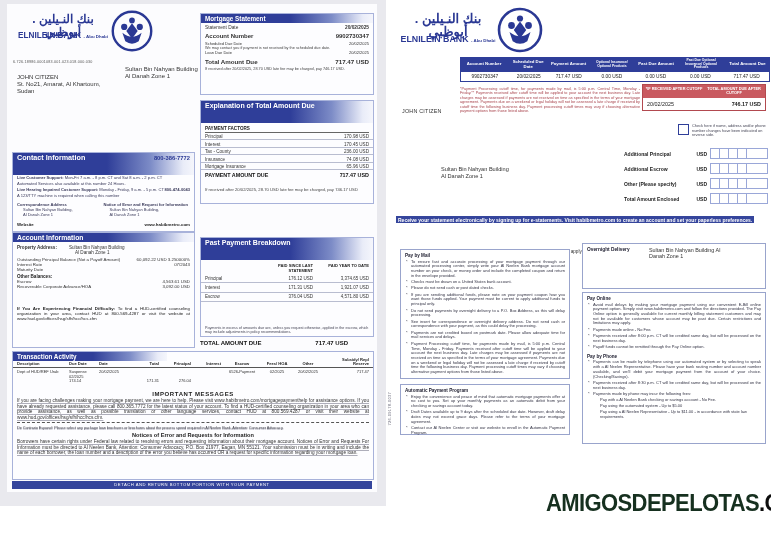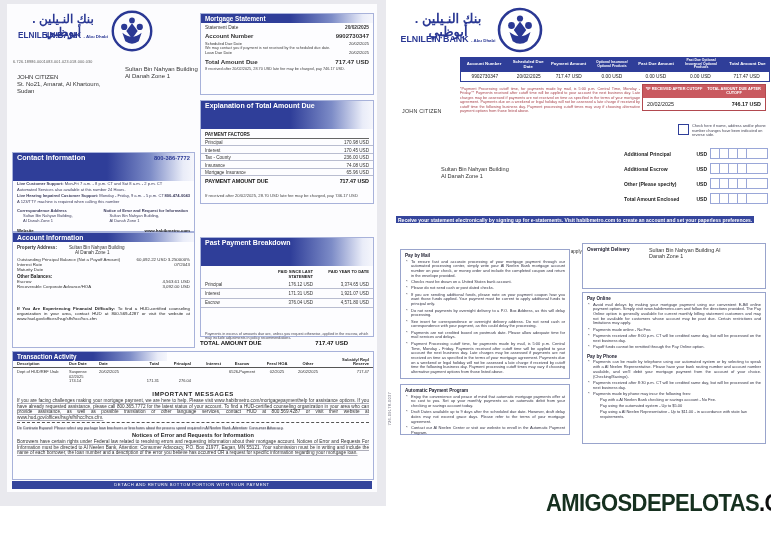--- a/index.html
+++ b/index.html
@@ -12,21 +12,21 @@
   #left-page{left:7px;top:4px;width:370px;height:488px;}
   #right-page{left:386px;top:0;width:385px;height:538px;background:#fff;}
   
   .arabic{color:#2a3894;font-size:12px;line-height:13px;text-align:center;font-weight:bold;}
   .bankname{color:#2a3894;text-align:center;font-weight:bold;font-size:8.2px;white-space:nowrap;}
   .bankname .suffix{font-size:4.4px;font-weight:bold;color:#2a3894;}
   
   .box{position:absolute;background:#fdfdff;border:1px solid #a8b2da;}
   .bar{height:9px;line-height:9px;padding-left:4px;color:#fff;font-weight:bold;font-size:6.3px;
     background:linear-gradient(90deg,#2f3e99 0%,#2f3e99 52%,#7d8cc7 76%,#e9ecf8 94%,#f5f6fc 100%);position:relative;}
-  .bar.tall{height:28px;line-height:10px;font-size:7px;}
+  .bar.tall{height:22px;line-height:10px;font-size:7px;}
   .lv{display:flex;justify-content:space-between;padding:0 4px;}
   .b{font-weight:bold;}
   .hair{border-bottom:0.6px solid #b9bdd0;}
   
   .fs48{font-size:4.8px;} .fs46{font-size:4.6px;} .fs44{font-size:4.4px;} .fs42{font-size:4.2px;}
   .fs40{font-size:4px;} .fs38{font-size:3.8px;} .fs60{font-size:6px;} .fs62{font-size:6.2px;}
   .note{color:#444;padding:0 4px;}
   
   .cline{margin:1.3px 4px 0;font-size:4.1px;color:#39395a;line-height:4.7px;}
   .ccols{display:flex;margin:3px 4px 0;font-size:4px;color:#39395a;}

